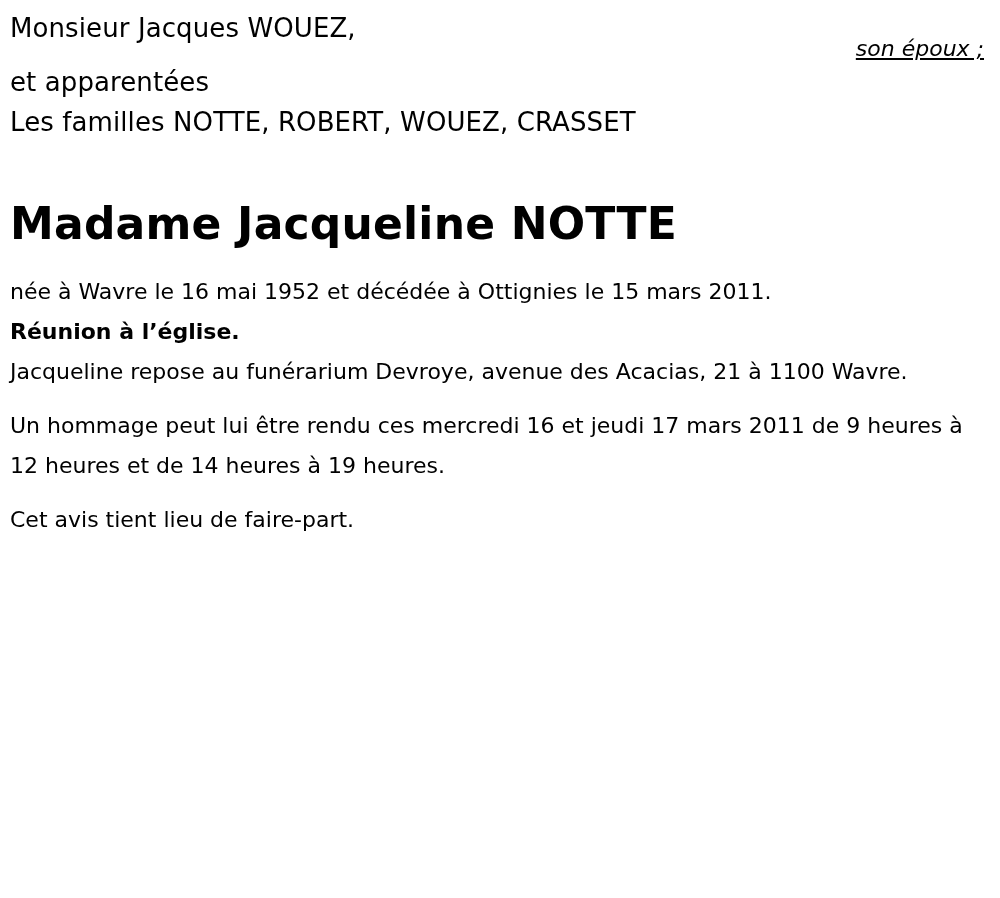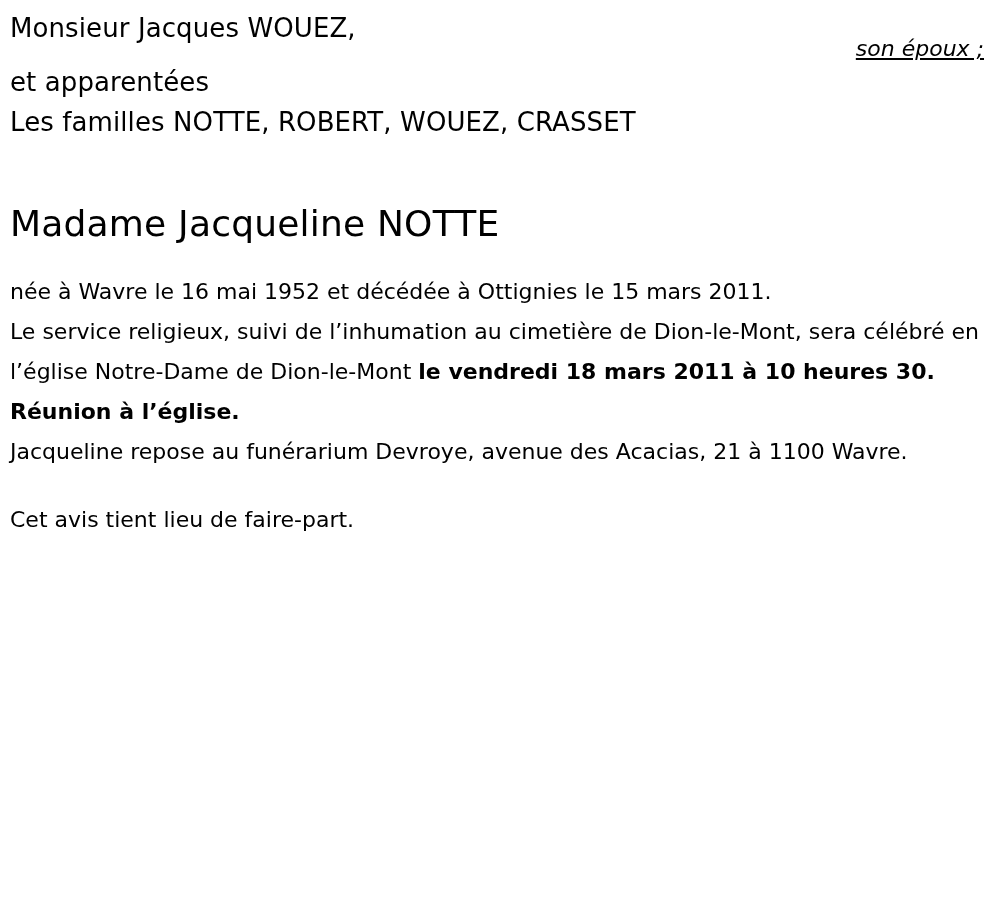--- a/index.html
+++ b/index.html
@@ -37,22 +37,22 @@
     font-style: italic;
     font-size: 22px;
     line-height: 30px;
     white-space: nowrap;
     text-decoration: underline;
   }
   .gap-sm { height: 14px; }
   .gap-md { height: 26px; }
   .gap-lg { height: 34px; }
   .deceased-name {
-    font-size: 36px;
-    font-weight: normal;
+    font-size: 44px;
+    font-weight: bold;
     line-height: 44px;
     letter-spacing: 0.2px;
   }
   .para {
     font-size: 22px;
     line-height: 40px;
   }
   .b { font-weight: bold; }
 </style>
 </head>
@@ -74,28 +74,28 @@
 
 
   <div class="gap-md"></div>
 
   <div class="deceased-name">Madame Jacqueline NOTTE</div>
 
   <div class="gap-md"></div>
 
   <div class="para">née à Wavre le 16 mai 1952 et décédée à Ottignies le 15 mars 2011.</div>
 
-  <div class="para"><span>Le service religieux, suivi de l’inhumation au cimetière de Dion-le-Mont, sera célébré en l’église Notre-Dame de Dion-le-Mont </span><span class="b">le vendredi 18 mars 2011 à 10 heures 30.</span></div>
 
   <div class="para b">Réunion à l’église.</div>
 
   <div class="para">Jacqueline repose au funérarium Devroye, avenue des Acacias, 21 à 1100 Wavre.</div>
 
   <div class="gap-sm"></div>
 
+  <div class="para">Un hommage peut lui être rendu ces mercredi 16 et jeudi 17 mars 2011 de 9 heures à 12 heures et de 14 heures à 19 heures.</div>
 
   <div class="gap-sm"></div>
 
   <div class="para">Cet avis tient lieu de faire-part.</div>
 
   <div class="gap-lg"></div>
 
 
 </div>
 

